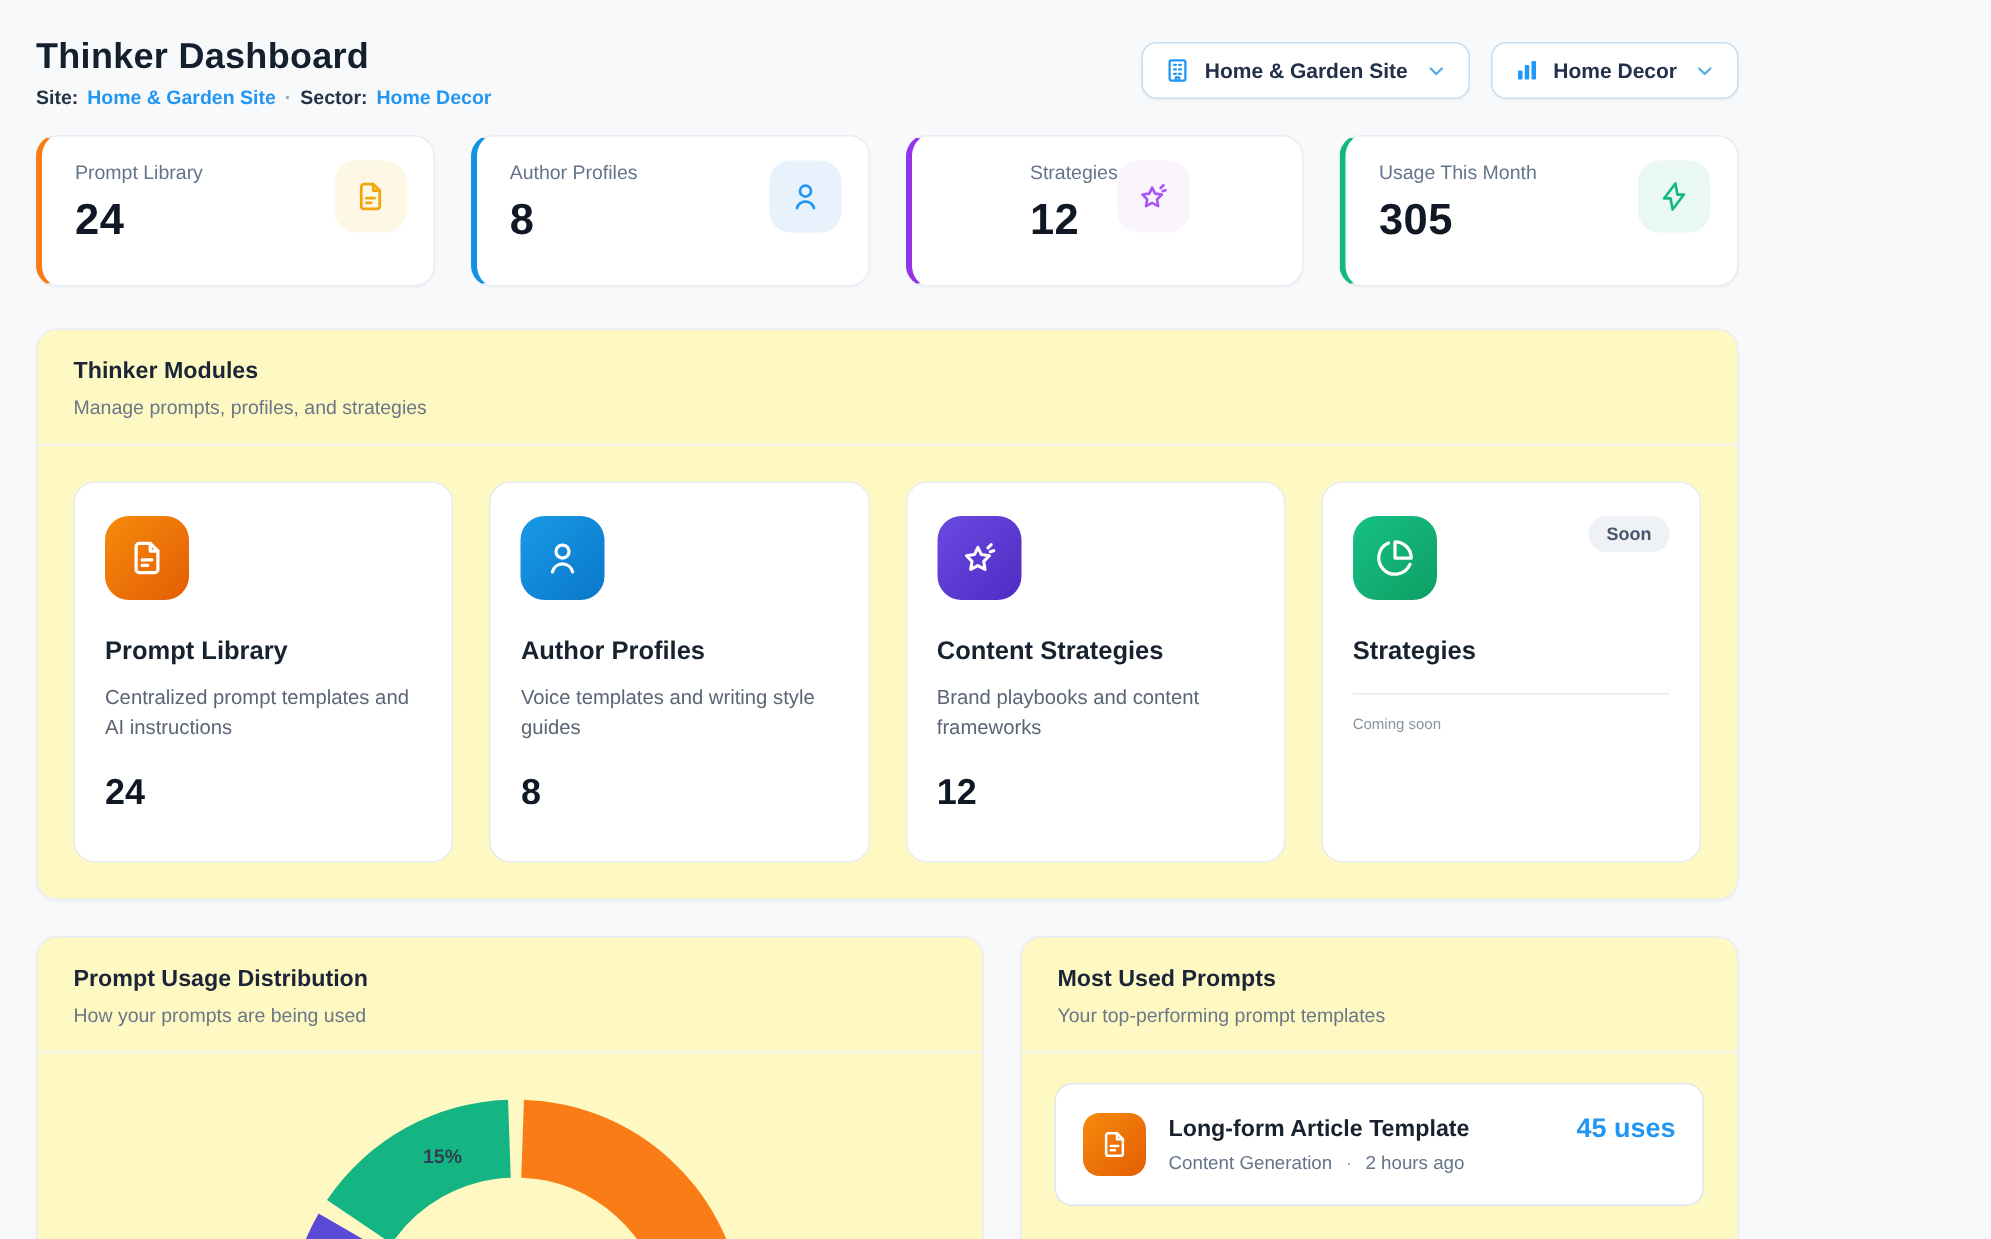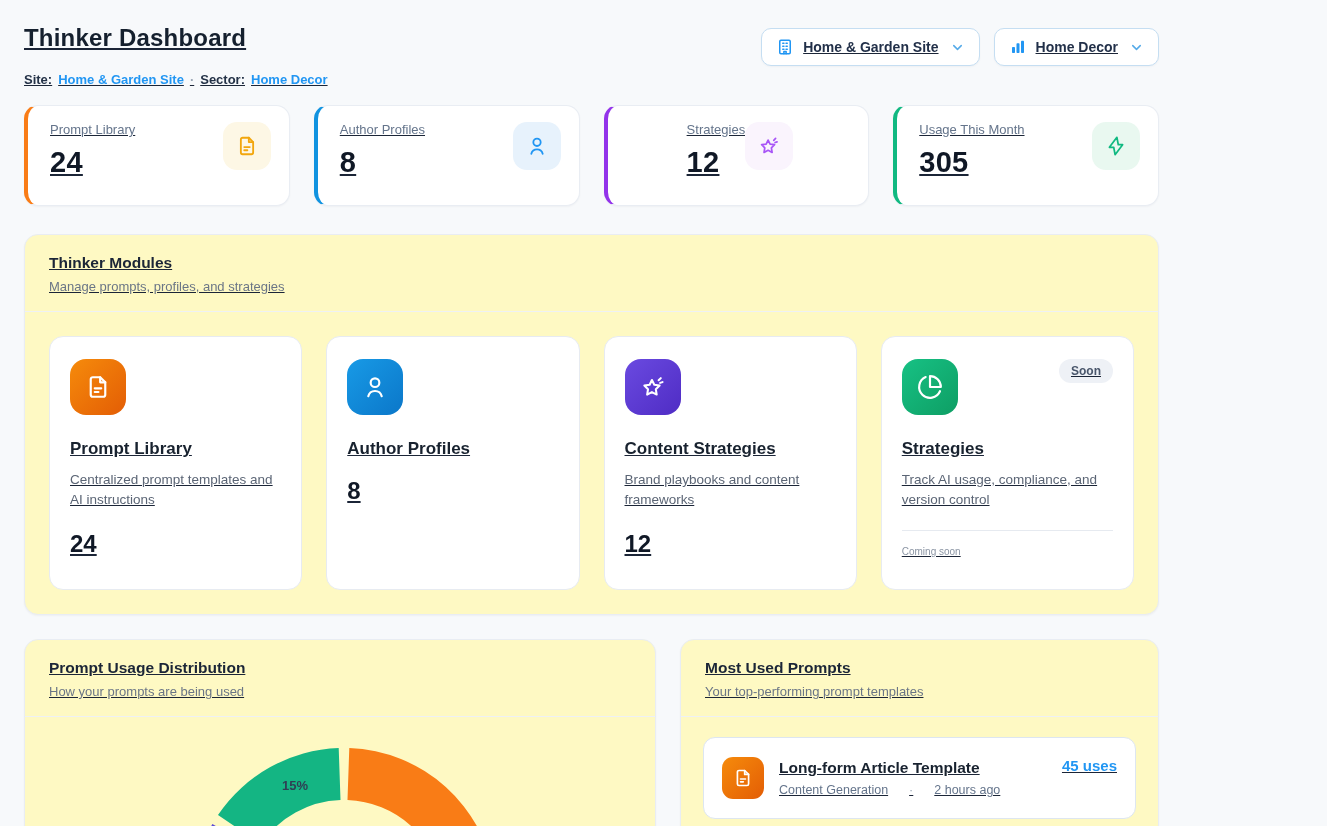--- a/index.html
+++ b/index.html
@@ -2,26 +2,26 @@
 <html><head>
 <meta charset="utf-8">
 <style>
   * { margin:0; padding:0; box-sizing:border-box; }
   html,body { width:1327px; height:826px; overflow:hidden; }
   body {
     font-family:"Liberation Sans", "DejaVu Sans", sans-serif;
     background:#f7f9fb;
     color:#1b2537;
   }
-  .page { width:1183px; height:826px; padding:24px 24px 0; overflow:hidden;text-decoration:underline; }
+  .page { width:1183px; height:826px; padding:24px 24px 0; overflow:hidden; }
 
   
   .header { display:flex; justify-content:space-between; align-items:flex-start; }
   .page-title { font-size:24px; font-weight:800; color:#15202e; letter-spacing:.2px; }
-  .subtitle { margin-top:20px; font-size:13px; color:#243247; font-weight:700; display:flex; gap:6px; align-items:center; }
+  .subtitle { margin-top:5px; font-size:13px; color:#243247; font-weight:700; display:flex; gap:6px; align-items:center; }
   .subtitle .link { color:#2196f3; font-weight:700; cursor:pointer; }
   .subtitle .dot { color:#9aa6b5; font-weight:700; }
   .selectors { display:flex; gap:14px; margin-top:4px; }
   .selector {
     display:flex; align-items:center; gap:9px;
     background:#fff; border:1px solid #c5def2; border-radius:10px;
     padding:9px 14px; font-size:14px; font-weight:700; color:#223049; cursor:pointer;
     box-shadow:0 1px 2px rgba(16,24,40,.04);
   }
   .selector .sel-icon { display:flex; color:#2196f3; }
@@ -85,23 +85,23 @@
   .prompt-item {
     display:flex; align-items:center; gap:15px;
     border:1px solid #dde6f0; border-radius:12px; background:#fff;
     padding:15px 18px; cursor:pointer; min-height:82px;
   }
   .prompt-icon-tile { width:42px; height:42px; border-radius:11px; flex:0 0 auto;
     display:flex; align-items:center; justify-content:center; color:#fff;
     background:linear-gradient(135deg,#f68b0b,#e35d05); }
   .prompt-info { flex:1; }
   .prompt-title { font-size:15.5px; font-weight:800; color:#18222f; }
-  .prompt-meta { font-size:12.5px; color:#64748b; margin-top:6px; display:flex; gap:21px; align-items:center; }
+  .prompt-meta { font-size:12.5px; color:#64748b; margin-top:6px; display:flex; gap:9px; align-items:center; }
   .prompt-meta .dot { color:#9aa6b5; }
-  .prompt-uses { font-size:15px; font-weight:800; color:#2196f3; align-self:flex-start; margin-top:4px; }
+  .prompt-uses { font-size:18px; font-weight:800; color:#2196f3; align-self:flex-start; margin-top:4px; }
 
   .icon-svg { display:block; }
 </style>
 </head>
 <body>
 
 <div class="page">
 
   <div class="header">
     <div>
@@ -220,20 +220,21 @@
       </div>
 
       <div class="module-card">
         <div class="tile g-blue">
           <svg class="icon-svg" width="26" height="26" viewBox="0 0 24 24" fill="none" stroke="currentColor" stroke-width="2" stroke-linecap="round" stroke-linejoin="round">
               <circle cx="12" cy="8" r="4"></circle>
               <path d="M5.8 20.5a6.4 6.4 0 0 1 12.4 0"></path>
             </svg>
         </div>
         <div class="module-title">Author Profiles</div>
+        <div class="module-desc">Voice templates and writing style guides</div>
         <div class="module-stat">8</div>
       </div>
 
       <div class="module-card">
         <div class="tile g-purple">
           <svg class="icon-svg" width="26" height="26" viewBox="0 0 24 24" fill="none" stroke="currentColor" stroke-width="1.9" stroke-linecap="round" stroke-linejoin="round">
               <path d="m11 5.5 2.2 4.4 4.9.7-3.5 3.5.8 4.9-4.4-2.3-4.4 2.3.8-4.9L4 10.6l4.9-.7z"></path>
               <path d="m17.2 5.8 2-2M18.6 8.2l2.2-.7"></path>
             </svg>
         </div>
@@ -246,21 +247,20 @@
         <div class="module-top">
           <div class="tile g-green">
             <svg class="icon-svg" width="26" height="26" viewBox="0 0 24 24" fill="none" stroke="currentColor" stroke-width="2" stroke-linecap="round" stroke-linejoin="round">
                 <path d="M21.2 15.9A10 10 0 1 1 8 2.8"></path>
                 <path d="M22 12A10 10 0 0 0 12 2v10z"></path>
               </svg>
           </div>
           <span class="soon-badge">Soon</span>
         </div>
         <div class="module-title">Strategies</div>
-        <div class="module-desc">Track AI usage, compliance, and version control</div>
         <div class="module-divider"></div>
         <div class="module-footer">Coming soon</div>
       </div>
 
     </div>
   </div>
 
   <div class="bottom">
 
     <div class="panel">

